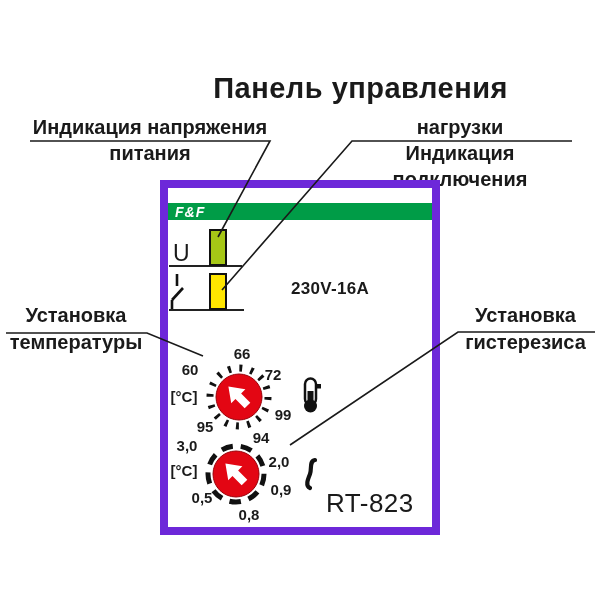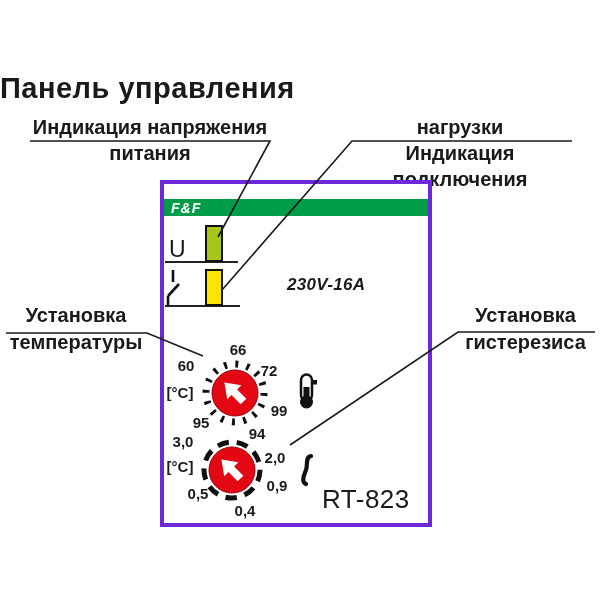--- a/index.html
+++ b/index.html
@@ -1,40 +1,40 @@
 <!DOCTYPE html>
 <html><head>
 <meta charset="utf-8">
 <style>
   html,body{margin:0;padding:0;background:#fff;}
   .canvas{position:relative;width:600px;height:600px;background:#fff;overflow:hidden;
           font-family:"Liberation Sans", sans-serif;color:#1a1a1a;}
-  .title{position:absolute;left:0;top:72px;width:508px;text-align:left;
+  .title{position:absolute;left:0;top:72px;width:508px;text-align:right;
          font-size:29px;font-weight:bold;letter-spacing:0.5px;}
   .callout{position:absolute;font-size:20px;line-height:26px;text-align:center;font-weight:bold;}
   .co-power{left:18px;top:114px;width:264px;}
   .co-load{left:345px;top:114px;width:230px;}
   .co-temp{left:0px;top:302px;width:152px;line-height:27px;}
   .co-hyst{left:448px;top:302px;width:155px;line-height:27px;}
   .lines{position:absolute;left:0;top:0;width:600px;height:600px;pointer-events:none;z-index:5;}
   .device{position:absolute;left:160px;top:180px;width:264px;height:339px;
-          border:4px solid #6d28d9;background:#fff;}
+          border:8px solid #6d28d9;background:#fff;}
   .device *{position:absolute;}
   .stripe{left:0;top:15px;width:264px;height:17px;background:#009C47;}
   .logo{left:7px;top:1px;color:#fff;font-weight:bold;font-style:italic;
         font-size:14px;letter-spacing:1px;}
   .u-sym{left:5px;top:52px;font-size:23px;font-weight:500;}
   .led{width:14px;height:33px;border:2px solid #111;}
   .led-power{left:41px;top:41px;background:#A6C716;}
   .led-load{left:41px;top:85px;background:#FFE600;}
   .sep{height:2px;background:#222;}
   .sep1{left:1px;top:77px;width:73px;}
   .sep2{left:1px;top:121px;width:75px;}
   .contact-icon{left:0px;top:84px;width:20px;height:40px;}
-  .rating{left:123px;top:91px;font-size:17px;font-weight:bold;letter-spacing:0.3px;font-style:italic;}
+  .rating{left:123px;top:91px;font-size:17px;font-weight:bold;letter-spacing:0.3px;}
   .knob{width:120px;height:120px;}
   .knob-temp{left:11px;top:149px;}
   .knob-hyst{left:8px;top:226px;}
   .scale-num{font-size:15px;font-weight:bold;transform:translate(-50%,-50%);white-space:nowrap;}
   .therm-icon{left:134px;top:189px;width:22px;height:36px;}
   .hyst-icon{left:134px;top:269px;width:20px;height:34px;}
   .model{left:158px;top:300px;font-size:26px;font-weight:400;letter-spacing:0.5px;}
 </style>
 </head>
 <body>
@@ -104,21 +104,21 @@
 
     <svg class="knob knob-hyst" viewBox="0 0 120 120">
       <circle cx="60" cy="60" r="28" fill="none" stroke="#111" stroke-width="5" stroke-dasharray="11.5 8"></circle>
       <circle cx="60" cy="60" r="23" fill="#E30613" stroke="#9b0008" stroke-width="1"></circle>
       <polygon fill="#fff" points="0,-15 10,-1 4,-1 4,12 -4,12 -4,-1 -10,-1" transform="translate(60,60) rotate(-45)"></polygon>
     </svg>
     <span class="scale-num" style="left:16px;top:282px;">[°C]</span>
     <span class="scale-num" style="left:19px;top:257px;">3,0</span>
     <span class="scale-num" style="left:111px;top:273px;">2,0</span>
     <span class="scale-num" style="left:113px;top:301px;">0,9</span>
-    <span class="scale-num" style="left:81px;top:326px;">0,4</span>
+    <span class="scale-num" style="left:81px;top:326px;">0,8</span>
     <span class="scale-num" style="left:34px;top:309px;">0,5</span>
 
     <svg class="hyst-icon" viewBox="0 0 20 34">
       <path d="M13,3 C7,4 10,12 8,17 C6,22 3,29 8,31" fill="none" stroke="#111" stroke-width="4.2" stroke-linecap="round"></path>
     </svg>
 
     <div class="model">RT-823</div>
   </div>
 
   <svg class="lines" viewBox="0 0 600 600">

